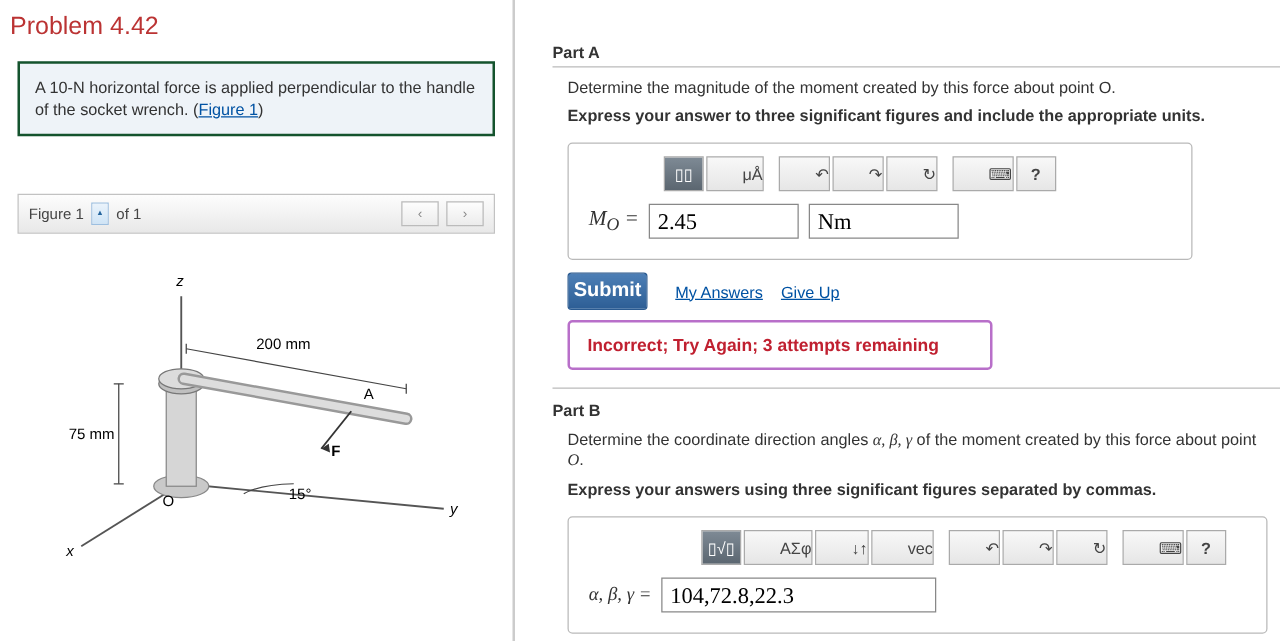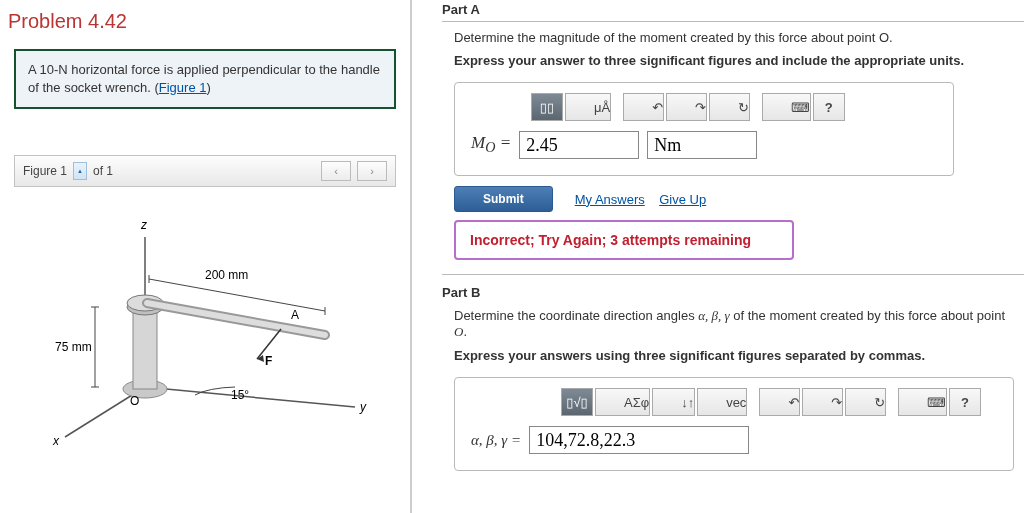--- a/index.html
+++ b/index.html
@@ -72,20 +72,21 @@
     align-items: center;
     justify-content: center;
   }
   .fig-svg { width: 360px; height: 250px; }
 
   .right-panel {
     flex: 1;
     padding: 0 0 0 0;
     background: #fff;
     position: relative;
+    margin-top: 32px;
   }
   .part-hdr {
     font-weight: bold;
     font-size: 13px;
     padding: 2px 0 4px 0;
     border-bottom: 1px solid #bbb;
     margin: 0 0 8px 30px;
   }
   .part-block { padding: 0 10px 0 42px; }
   .part-block .qtext { font-size: 13px; margin: 6px 0; }
@@ -116,28 +117,28 @@
     padding-left: 28px;
   }
   .tool-btn.help { background: linear-gradient(#f8f8f8,#e6e6e6); color: #444; font-weight: bold; width: 28px; }
   .answer-row { display: flex; align-items: center; gap: 8px; font-size: 17px; }
   .answer-row .lbl { font-style: italic; font-family: 'Times New Roman', serif; }
   .answer-row input {
     border: 1px solid #888; height: 28px; font-size: 18px; padding: 2px 6px;
     font-family: 'Times New Roman', serif;
   }
   .answer-row .val-input { width: 120px; }
-  .answer-row .unit-input { width: 110px; }
+  .answer-row .unit-input { width: 120px; }
 
   .submit-row { display: flex; align-items: center; gap: 22px; margin: 10px 0 8px 0; }
   .submit-btn {
     background: linear-gradient(#4d7fb6,#2d5e95);
     color: #fff; border: 1px solid #2a5a90;
     border-radius: 3px;
-    padding: 5px 28px; font-size: 12px; font-weight: bold;
+    padding: 5px 4px; font-size: 16px; font-weight: bold;
   }
   .link { color: #0052a3; text-decoration: underline; font-size: 13px; cursor: pointer; }
 
   .feedback {
     border: 2px solid #b86fc9;
     border-radius: 4px;
     background: #fff;
     padding: 10px 14px;
     color: #c02030;
     font-weight: bold;

